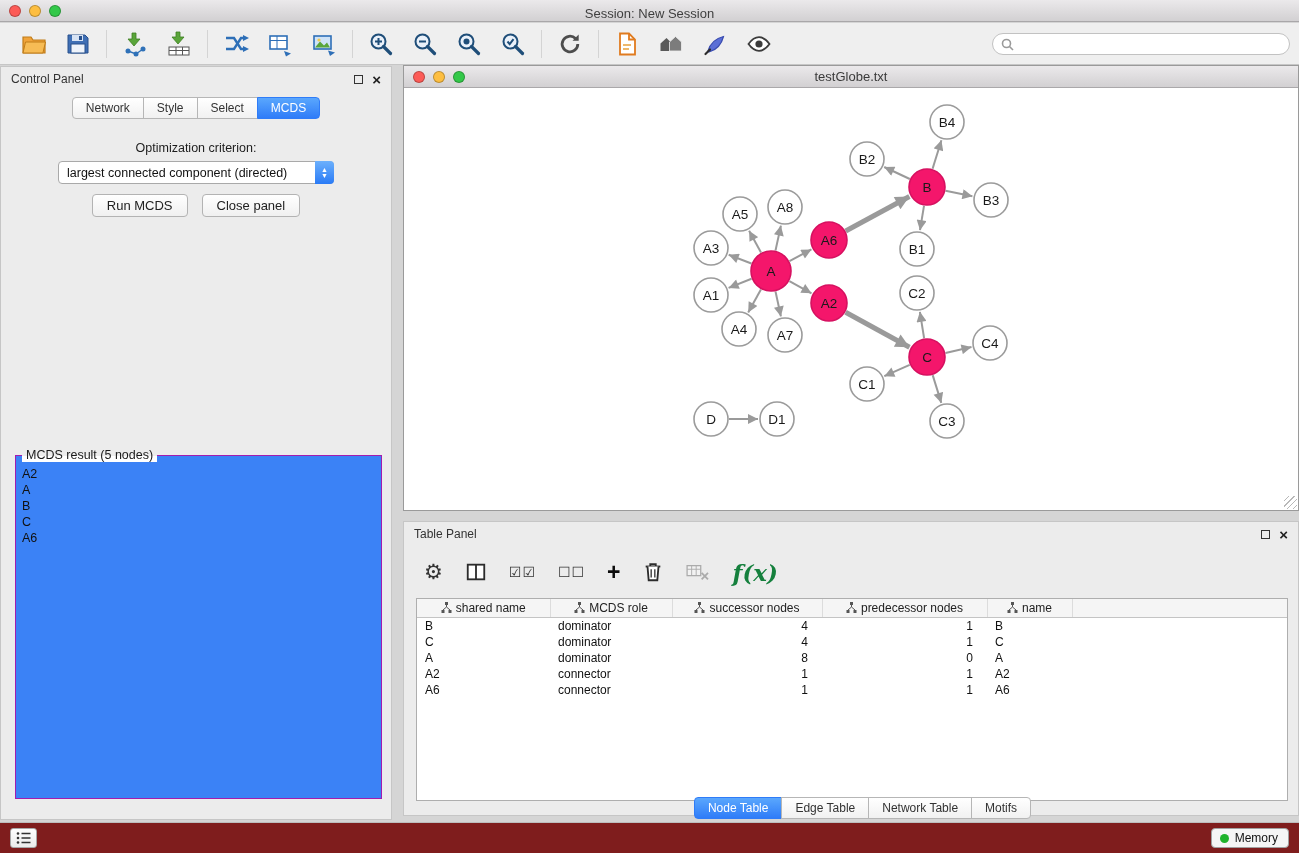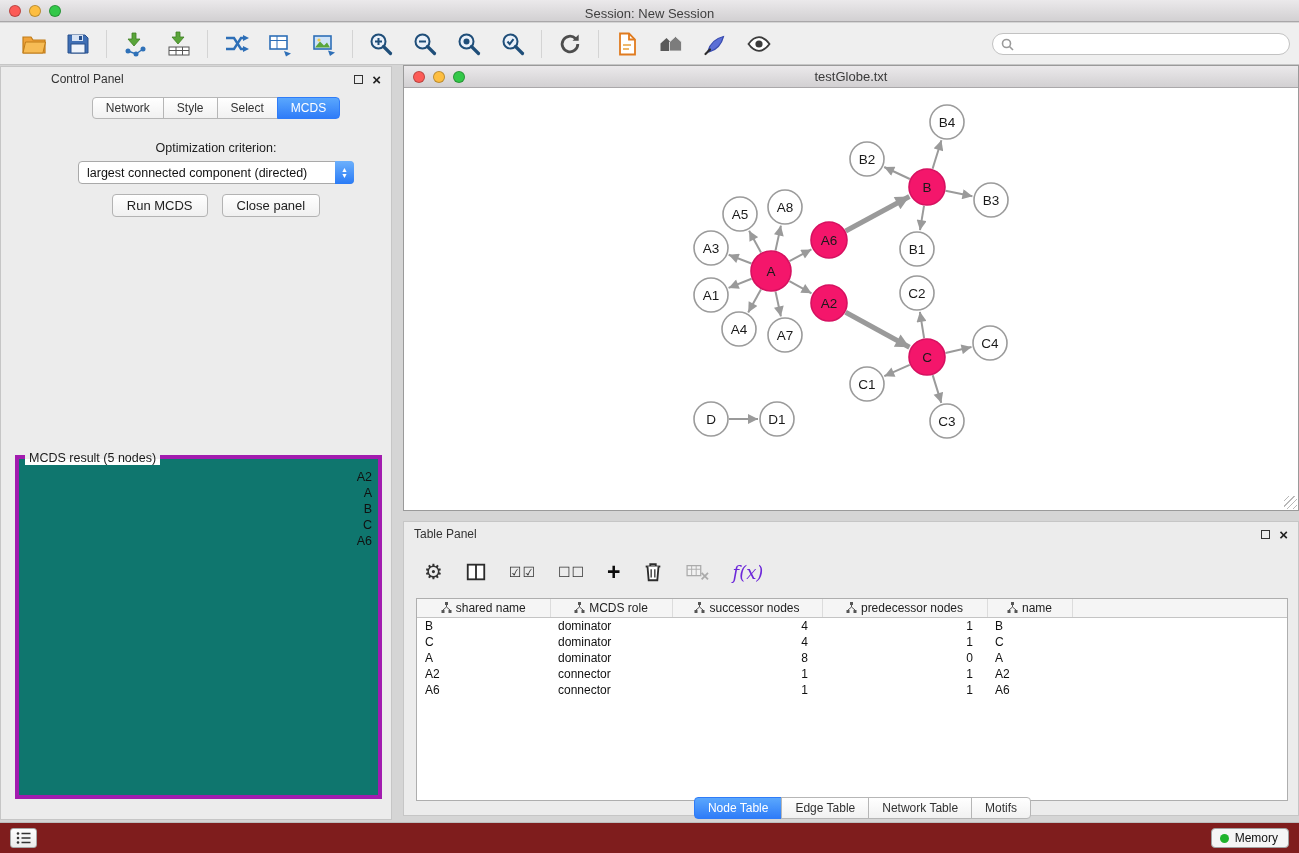--- a/index.html
+++ b/index.html
@@ -36,21 +36,21 @@
   .searchbox {
     position:absolute; right:9px; top:10px; width:298px; height:22px;
     border:1px solid #c2c2c2; border-radius:11px; background:#fff;
     display:flex; align-items:center; padding:0 8px; gap:5px;
   }
   .searchbox input { border:none; outline:none; flex:1; font-size:12px; background:transparent; font-family:inherit; }
 
   
   .control-panel {
     position:absolute; left:0; top:66px; width:392px; bottom:33px;
-    background:#ececec; border:1px solid #c6c6c6;padding-left:40px;
+    background:#ececec; border:1px solid #c6c6c6;
   }
   .panel-header {
     height:24px; display:flex; align-items:center; padding:0 10px;
     font-size:12px; color:#333;
   }
   .panel-controls { margin-left:auto; display:flex; align-items:center; gap:9px; }
   .float-glyph { width:9px; height:9px; border:1.5px solid #333; display:inline-block; }
   .close-glyph { font-size:15px; font-weight:bold; color:#222; line-height:9px; cursor:pointer; }
 
   .seg { display:flex; justify-content:center; margin-top:6px; }
@@ -77,21 +77,21 @@
     color:#fff; font-size:7px; line-height:6px;
   }
   .btn-row { margin-top:10px; display:flex; justify-content:center; gap:14px; }
   .mac-btn {
     border:1px solid #b3b3b3; border-radius:4px; background:linear-gradient(#ffffff,#f0f0f0);
     padding:3px 14px; font-size:13px; color:#222; cursor:pointer; font-family:inherit;
   }
 
   .result-box {
     position:absolute; top:388px; left:14px; right:9px; bottom:20px;
-    border:4px solid #a21caf; background:#0f766e;text-align:right;
+    border:1px solid #a21caf; background:#3b82f6;
   }
   .result-label {
     position:absolute; top:-8px; left:6px; padding:0 4px; font-size:12.5px; color:#1a1a1a;
     background:linear-gradient(#ececec 55%, #ffffff 55%);
   }
   .result-list { padding:10px 6px 4px 6px; font-size:12.5px; color:#111; }
   .result-item { line-height:16px; }
 
   
   .network-window {
@@ -115,21 +115,21 @@
   .table-panel {
     position:absolute; left:403px; top:521px; width:896px; height:295px;
     background:#ececec; border:1px solid #c6c6c6;
   }
   .tp-toolbar { display:flex; align-items:center; gap:22px; padding-left:20px; margin-top:4px; height:44px; }
   .tp-icon { display:flex; align-items:center; justify-content:center; cursor:pointer; color:#2c2c2c; }
   .tp-icon svg { display:block; }
   .gear-glyph { font-size:21px; color:#333; }
   .checks-glyph { font-size:14px; letter-spacing:1px; color:#333; }
   .plus-glyph { font-size:23px; font-weight:bold; color:#0d0d0d; line-height:20px; }
-  .fx-glyph { font-family:"DejaVu Serif", "Liberation Serif", serif; font-style:italic; font-size:18px; color:#6d28d9; }
+  .fx-glyph { font-family:"DejaVu Serif", "Liberation Serif", serif; font-style:italic; font-size:23px; color:#15803d;font-weight:bold; }
 
   .table-wrap {
     position:absolute; left:12px; right:10px; top:76px; height:203px;
     background:#fff; border:1px solid #aeaeae; overflow:hidden;
   }
   table { border-collapse:collapse; width:100%; table-layout:fixed; }
   thead th {
     background:#f5f5f5; font-weight:normal; font-size:12px; color:#222;
     border-bottom:1px solid #c4c4c4; border-right:1px solid #dcdcdc;
     padding:2px 4px; text-align:center; white-space:nowrap; overflow:hidden;

